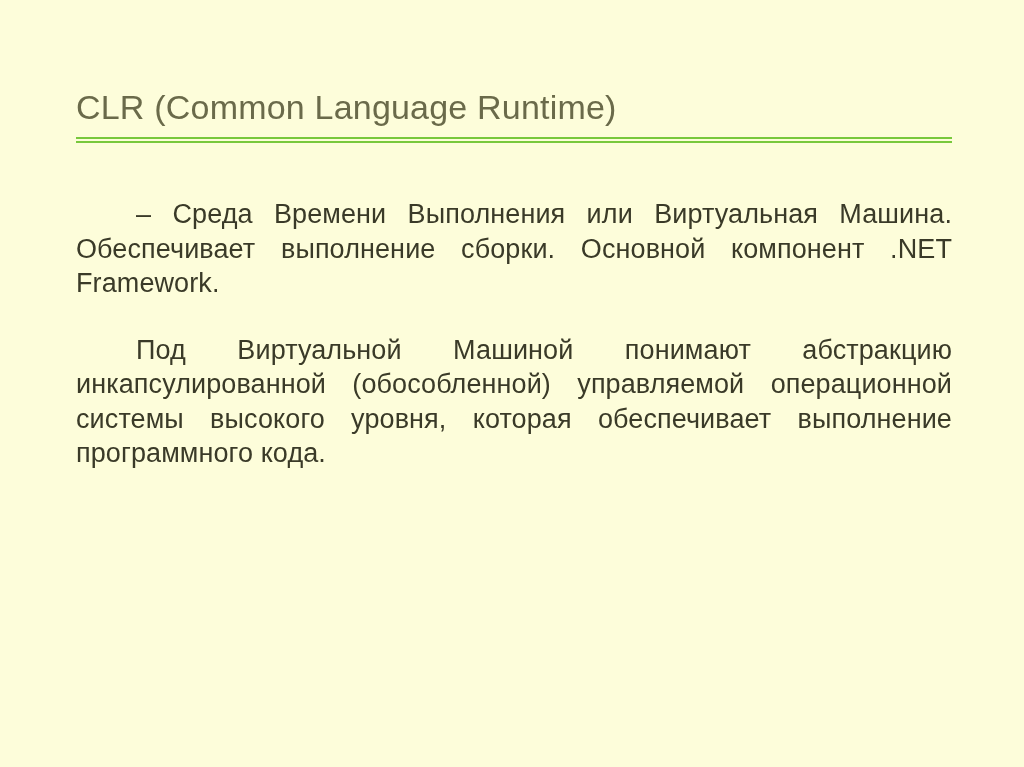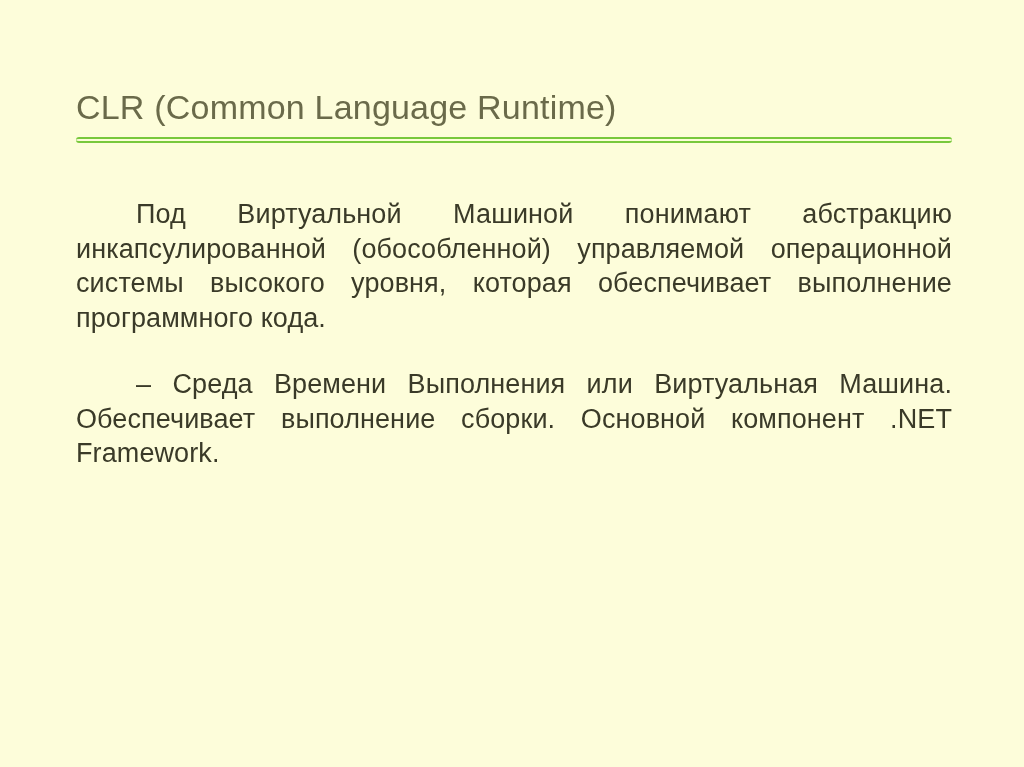--- a/index.html
+++ b/index.html
@@ -1,19 +1,18 @@
 <!DOCTYPE html>
 <html><head>
   <meta charset="utf-8">
   <style>
     * {
       margin: 0;
       padding: 0;
       box-sizing: border-box;
-      border-radius: 6px;
     }
     html, body {
       width: 1024px;
       height: 767px;
       overflow: hidden;
     }
     body {
       background-color: #fdfdda;
       font-family: Arial, Helvetica, sans-serif;
       color: #333333;
@@ -50,16 +49,16 @@
       letter-spacing: 0.1px;
     }
   </style>
 </head>
 <body>
 
 <div class="slide">
   <h1 class="title">CLR (Common Language Runtime)</h1>
   <div class="rule"></div>
   <div class="content">
+    <p class="para">– Среда Времени Выполнения или Виртуальная Машина. Обеспечивает выполнение сборки. Основной компонент .NET Framework.</p>
     <p class="para">Под Виртуальной Машиной понимают абстракцию инкапсулированной (обособленной) управляемой операционной системы высокого уровня, которая обеспечивает выполнение программного кода.</p>
-    <p class="para">– Среда Времени Выполнения или Виртуальная Машина. Обеспечивает выполнение сборки. Основной компонент .NET Framework.</p>
   </div>
 </div>
 
 </body></html>

